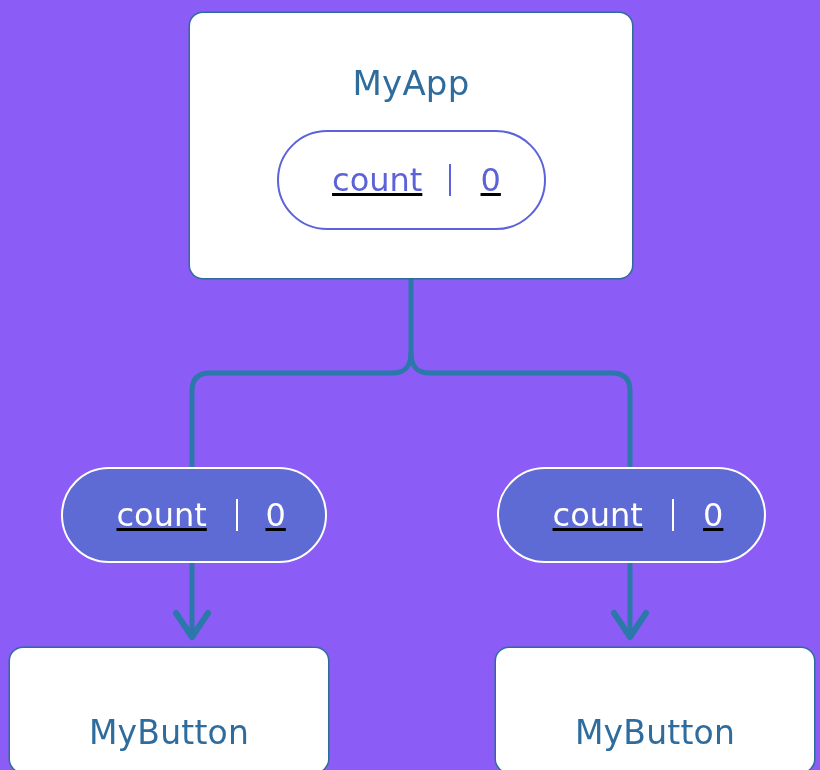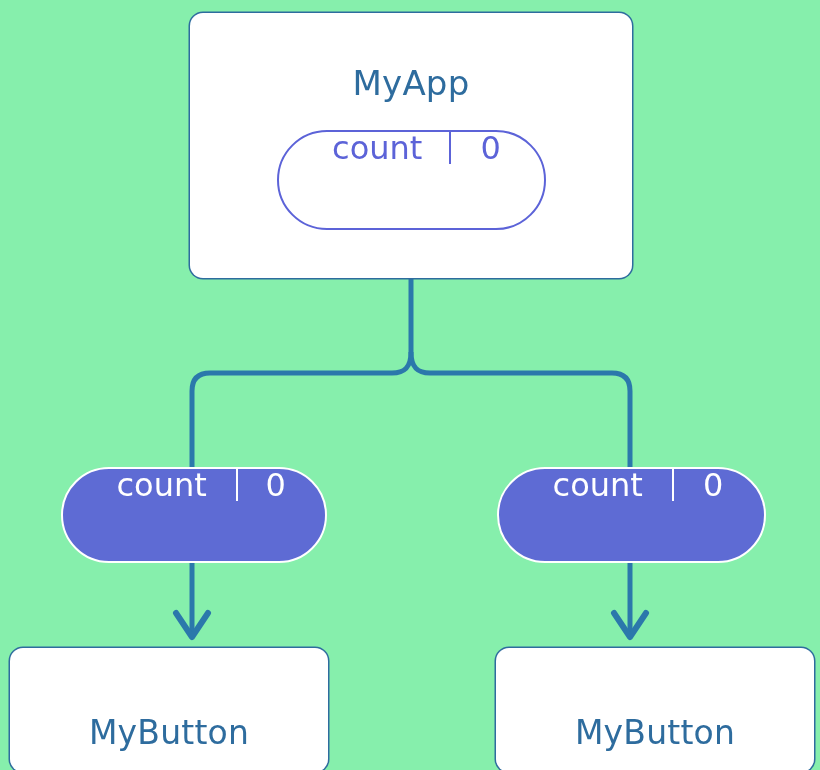--- a/index.html
+++ b/index.html
@@ -5,21 +5,21 @@
 <style>
   html, body {
     margin: 0;
     padding: 0;
     background: #4d6672;
   }
   #stage {
     position: relative;
     width: 820px;
     height: 770px;
-    background: #86efac;
+    background: #8b5cf6;
     overflow: hidden;
     font-family: "DejaVu Sans", "Liberation Sans", sans-serif;
   }
 
   
   #wires {
     position: absolute;
     left: 0;
     top: 0;
     width: 820px;
@@ -62,25 +62,26 @@
     justify-content: center;
   }
   #card-button-left  { left: 10px;  top: 648px; }
   #card-button-right { left: 496px; top: 648px; }
   .card-button .card-title { font-size: 33px; margin-top: 44px; }
 
   
   .pill {
     position: absolute;
     display: flex;
-    align-items: flex-start;
+    align-items: center;
     border-radius: 999px;
     box-sizing: border-box;
     z-index: 3;
     overflow: hidden;
+    text-decoration: underline;
   }
   .pill-key, .pill-val {
     display: flex;
     align-items: center;
     justify-content: center;
     font-size: 32px;
     line-height: 1;
     white-space: nowrap;
     box-sizing: border-box;
   }

